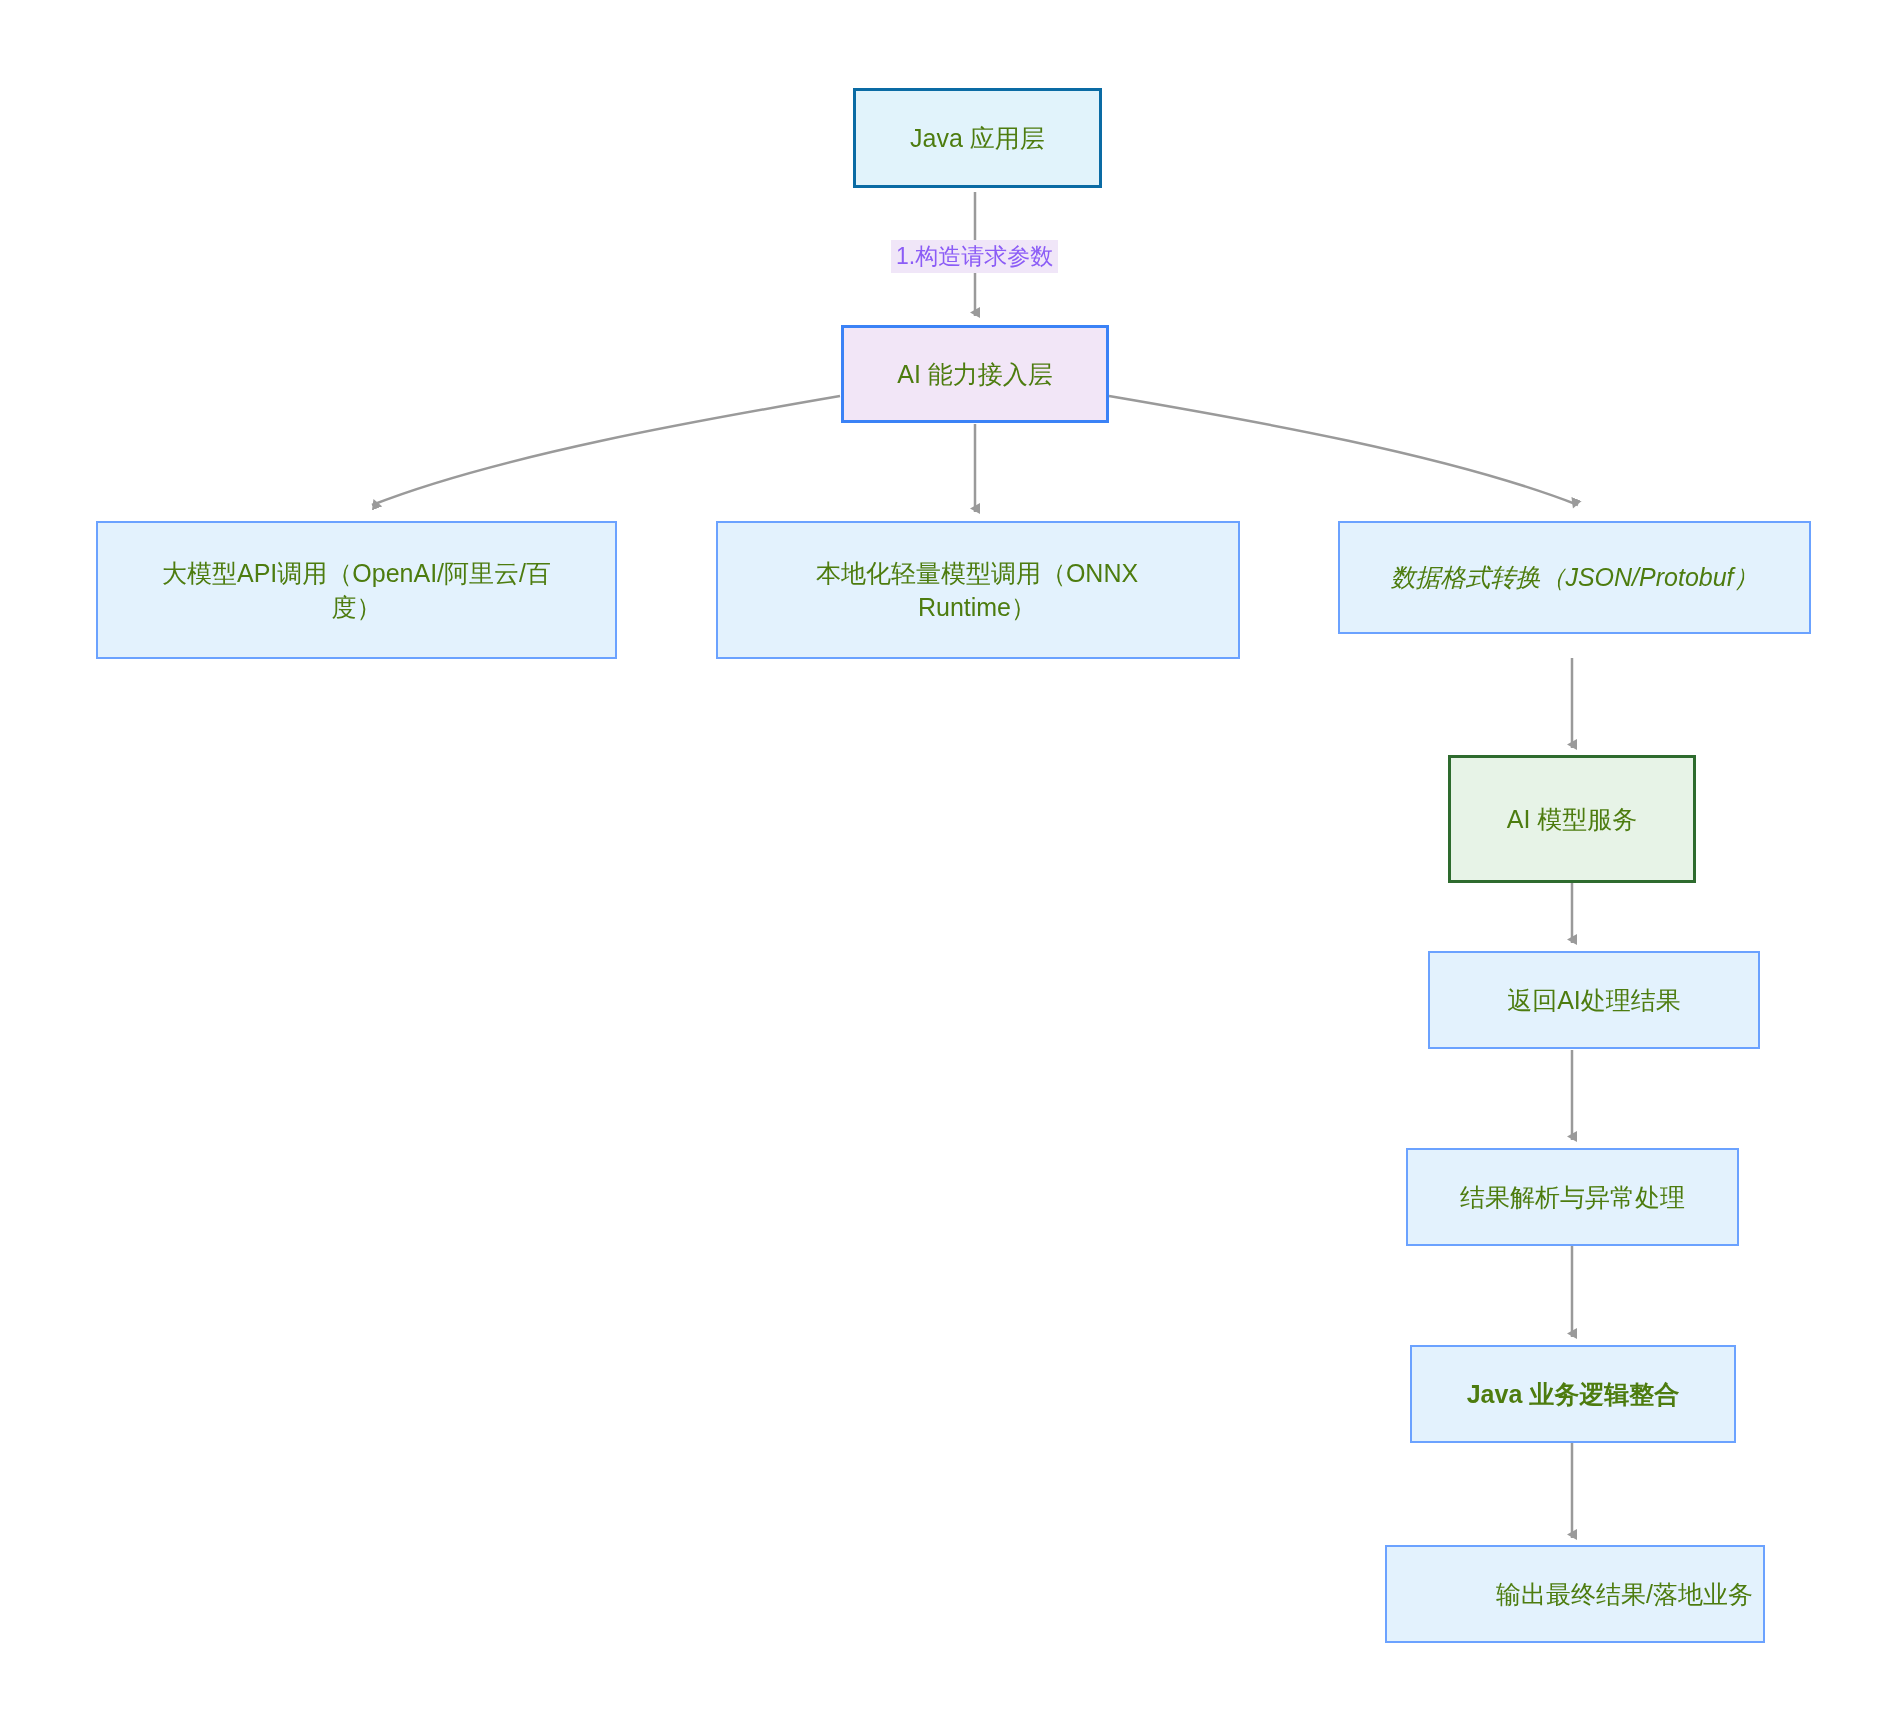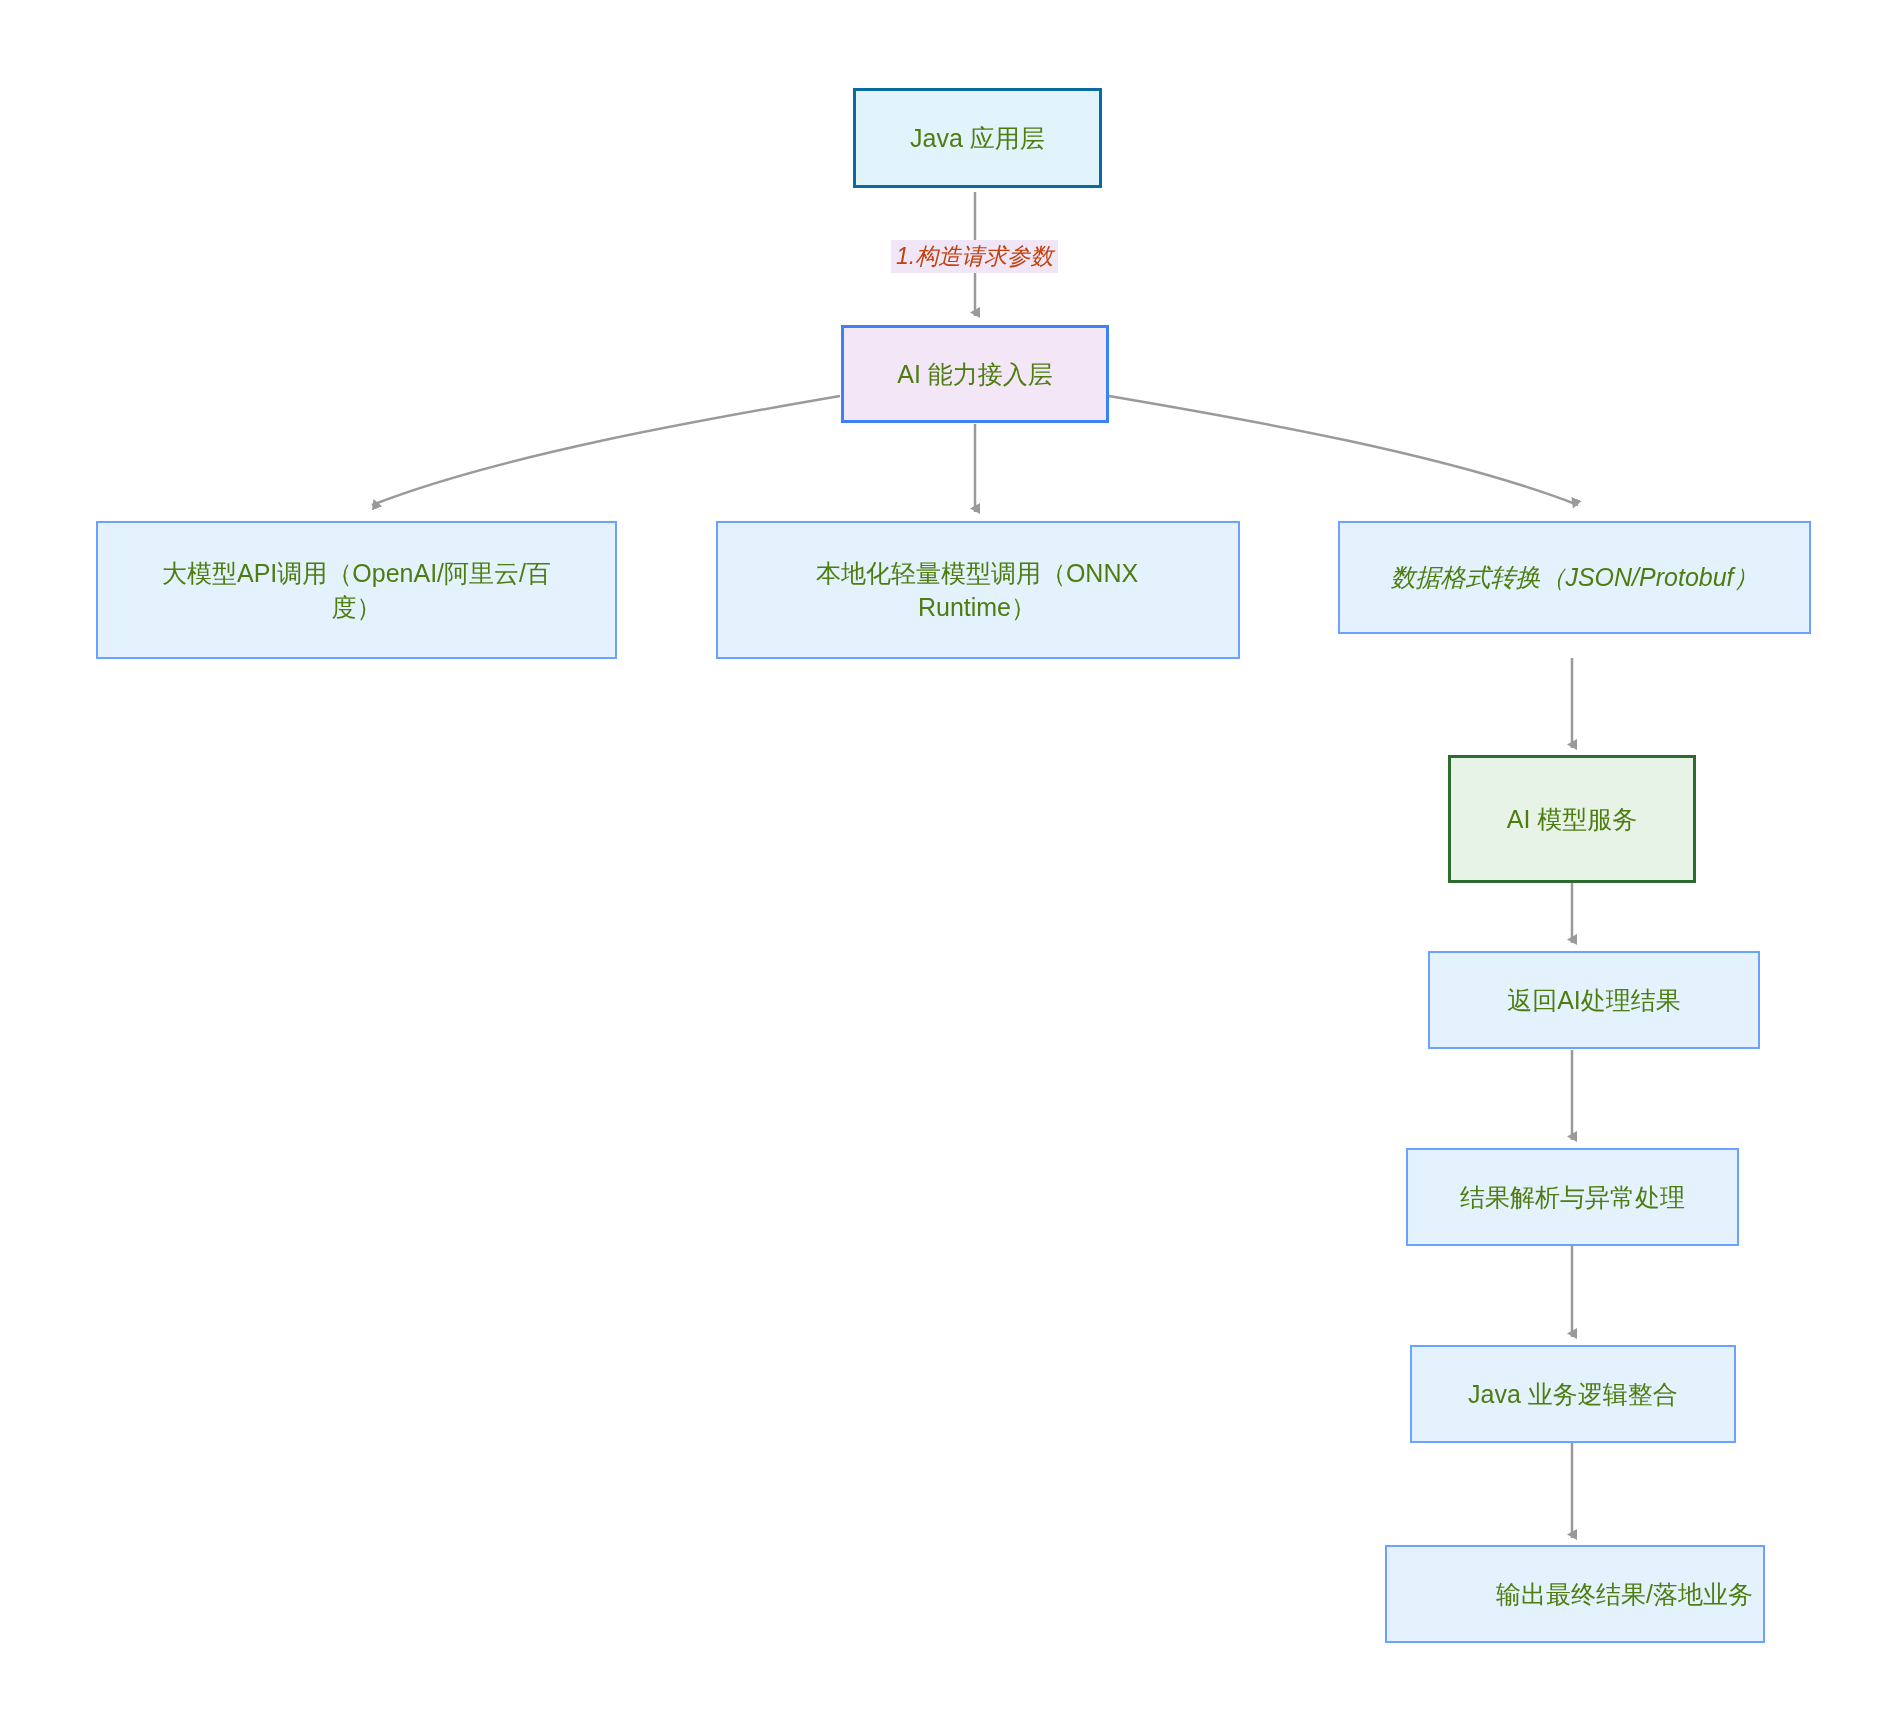--- a/index.html
+++ b/index.html
@@ -51,26 +51,25 @@
     background: #e7f3e7;
     border: 3px solid #2e6b2e;
   }
   .node-lightblue {
     background: #e3f2fd;
     border: 2px solid #6ba2ff;
   }
   .edge-label {
     position: absolute;
     font-size: 23px;
-    color: #c2410c;
+    color: #8b5cf6;
     background: #f0e6f8;
     padding: 2px 5px;
     white-space: nowrap;
     line-height: 1.25;
-    font-style: italic;
   }
 </style>
 </head>
 <body>
 
 <div id="canvas">
 
   <svg id="edges" viewBox="0 0 1903 1731" width="1903" height="1731" xmlns="http://www.w3.org/2000/svg">
     <defs>
       <marker id="arrowhead" markerWidth="12" markerHeight="12" refX="9" refY="5" orient="auto" markerUnits="userSpaceOnUse">
@@ -128,21 +127,21 @@
   </div>
 
   <div class="node node-lightblue" style="left:1428px; top:951px; width:332px; height:98px;">
     <span>返回AI处理结果</span>
   </div>
 
   <div class="node node-lightblue" style="left:1406px; top:1148px; width:333px; height:98px;">
     <span>结果解析与异常处理</span>
   </div>
 
-  <div class="node node-lightblue" style="left:1410px; top:1345px; width:326px; height:98px;">
+  <div class="node node-lightblue" style="left:1410px; top:1345px; width:326px; height:98px;font-weight:bold;">
     <span>Java 业务逻辑整合</span>
   </div>
 
   <div class="node node-lightblue" style="left:1385px; top:1545px; width:380px; height:98px;justify-content:flex-end;">
     <span>输出最终结果/落地业务</span>
   </div>
 
 </div>
 
 </body></html>

